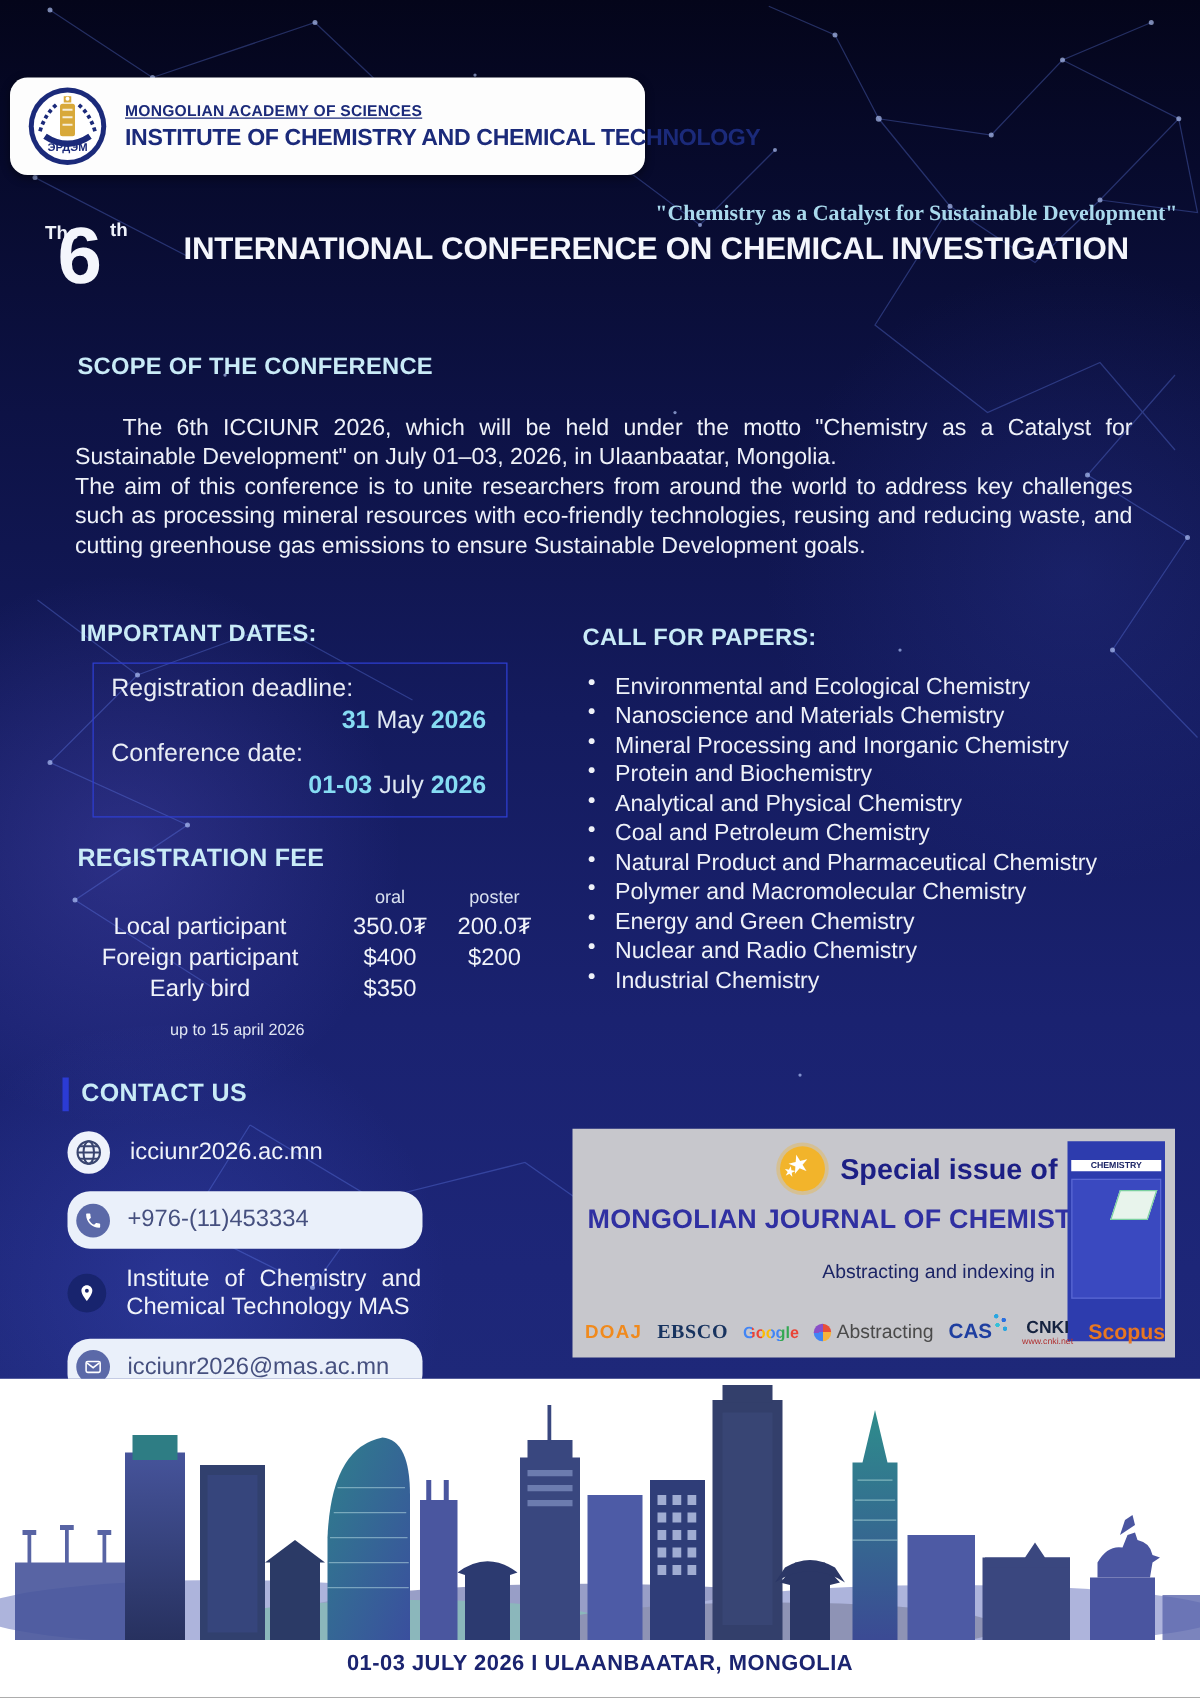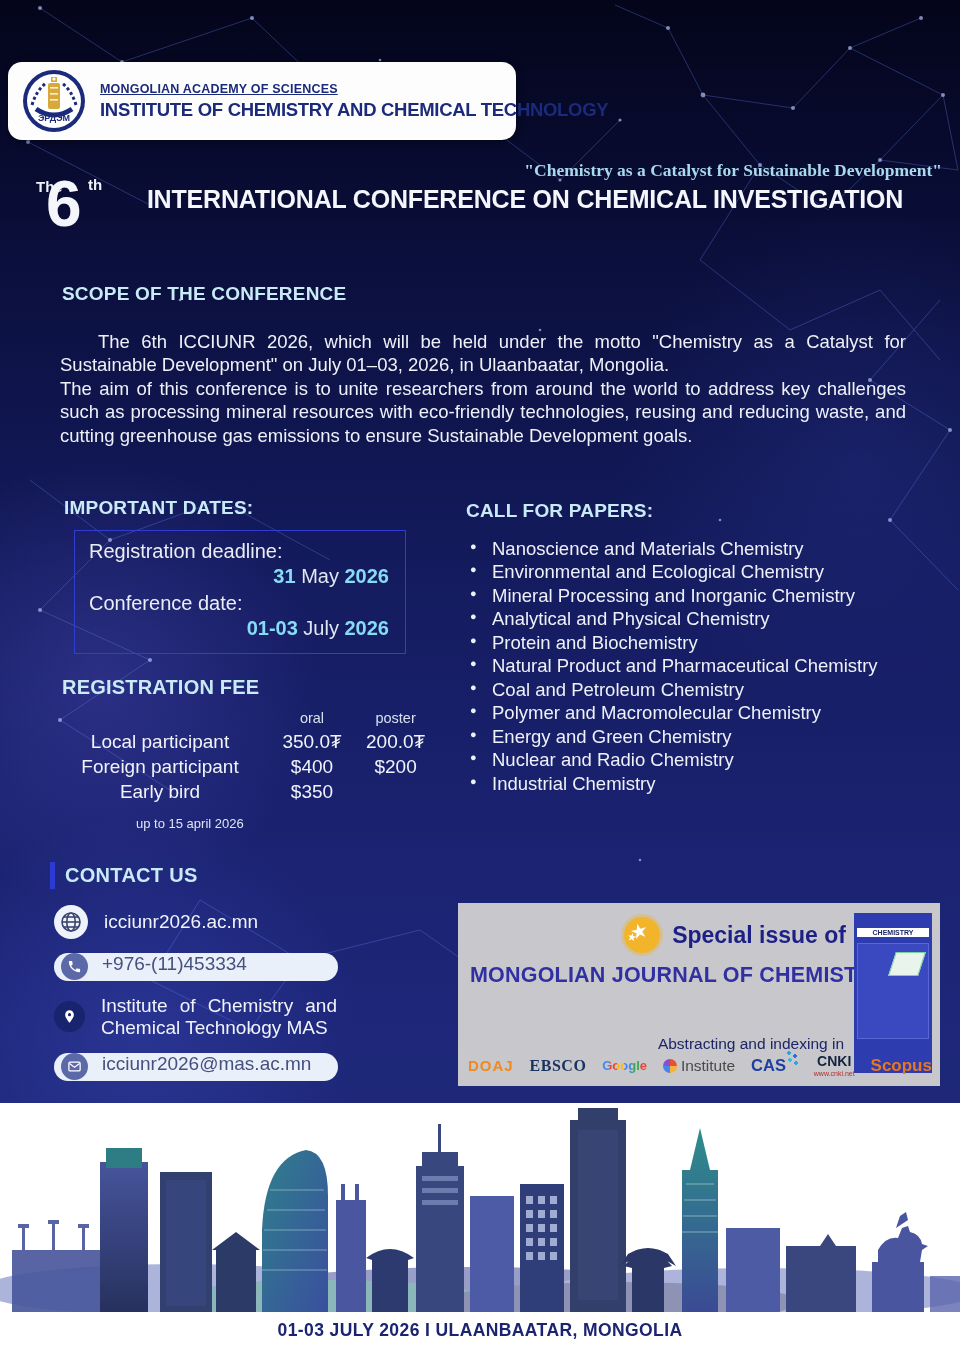--- a/index.html
+++ b/index.html
@@ -63,38 +63,38 @@
   
   .contact-h-wrap { position:absolute; left:50px; top:862px; display:flex; align-items:center; }
   .contact-bar { width:5px; height:27px; background:#2b3bd4; margin-right:10px; }
   .contact-h { font-size:20px; letter-spacing:.3px; }
   .contact-rows { position:absolute; left:54px; top:905px; width:300px; }
   .c-row { display:flex; align-items:center; margin-bottom:14px; }
   .c-ic-circle { width:34px; height:34px; border-radius:50%; flex:0 0 34px; display:flex; align-items:center; justify-content:center; }
   .c-ic-light { background:#eef2fb; }
   .c-ic-dark { background:#18246e; }
   .c-text { margin-left:16px; font-size:19px; color:#f0f3fa; }
-  .c-pill { display:flex; align-items:flex-start; background:#eaf0fa; border-radius:18px; height:28px; width:284px; padding:0 4px; }
+  .c-pill { display:flex; align-items:center; background:#eaf0fa; border-radius:18px; height:46px; width:284px; padding:0 4px; }
   .c-pill .c-ic-mini { width:27px; height:27px; border-radius:50%; background:#5b69a8; flex:0 0 27px; display:flex; align-items:center; justify-content:center; margin-left:3px; }
   .c-pill .p-text { margin-left:14px; font-size:19px; color:#46507f; }
   .addr-text { margin-left:16px; font-size:19px; color:#f0f3fa; line-height:1.15; text-align:justify; width:236px; }
 
   
   .journal-box { position:absolute; left:458px; top:903px; width:482px; height:183px; background:#c7c7cc; }
   .special-row { position:absolute; top:14px; right:94px; display:flex; align-items:center; }
   .star-badge { width:36px; height:36px; border-radius:50%; background:#f2b42b; position:relative; margin-right:12px; box-shadow:0 0 0 3px rgba(242,180,43,.35); }
   .star-badge .s1 { position:absolute; left:6px; top:2px; color:#fff; font-size:20px; transform:rotate(-14deg); }
   .star-badge .s2 { position:absolute; left:3px; top:14px; color:#fff; font-size:11px; transform:rotate(10deg); }
   .special-text { font-size:23px; font-weight:bold; color:#1c1f85; }
   .journal-name { position:absolute; left:12px; top:60px; font-size:21.5px; font-weight:bold; color:#3030a2; letter-spacing:.2px; }
   .journal-cover { position:absolute; right:8px; top:10px; width:78px; height:160px; background:#2d3cae; padding:3px; }
   .cover-band { background:#fff; margin-top:12px; text-align:center; font-size:7px; font-weight:bold; color:#1c2566; padding:1px 0; }
   .cover-art { position:relative; margin-top:6px; height:96px; background:#3a49c0; border:1px solid #5a68d4; }
   .cover-page { position:absolute; right:6px; top:8px; width:30px; height:24px; background:#e8f4ec; transform:skewX(-18deg); border:1px solid #7bd0a0; }
-  .indexing-label { position:absolute; top:132px; right:96px; font-size:15.5px; color:#1c2566; }
+  .indexing-label { position:absolute; top:106px; right:96px; font-size:15.5px; color:#1c2566; }
   .logos-row { position:absolute; left:10px; right:8px; bottom:9px; display:flex; align-items:center; justify-content:space-between; }
   .logo-doaj { font-size:15px; font-weight:bold; color:#f08a1d; letter-spacing:1px; }
   .logo-ebsco { font-family:"Liberation Serif","DejaVu Serif",serif; font-size:16px; font-weight:bold; color:#17335f; letter-spacing:.5px; }
   .logo-google { font-size:13px; font-weight:bold;
     background:linear-gradient(90deg,#4285f4 0%,#4285f4 17%,#ea4335 17%,#ea4335 34%,#fbbc05 34%,#fbbc05 50%,#4285f4 50%,#4285f4 66%,#34a853 66%,#34a853 83%,#ea4335 83%,#ea4335 100%);
     -webkit-background-clip:text; background-clip:text; color:transparent; }
   .logo-dim { display:flex; align-items:center; font-size:15.5px; color:#4a4a4a; }
   .dim-dot { width:14px; height:14px; border-radius:50%; margin-right:4px;
     background:conic-gradient(#e94f37 0 25%, #f6b33c 25% 50%, #4285f4 50% 75%, #8a4fc8 75% 100%); }
   .logo-cas { font-size:16.5px; font-weight:bold; color:#1f3fa0; position:relative; padding-right:12px; }
@@ -239,27 +239,27 @@
       <div class="fee-cell">$200</div>
 
       <div class="fee-cell">Early bird</div>
       <div class="fee-cell">$350</div>
       <div class="fee-cell"></div>
     </div>
     <div class="fee-note">up to 15 april 2026</div>
 
     <div class="section-h cfp-h">CALL FOR PAPERS:</div>
     <ul class="cfp-list">
+      <li>Environmental and Ecological Chemistry</li>
       <li>Nanoscience and Materials Chemistry</li>
-      <li>Environmental and Ecological Chemistry</li>
       <li>Mineral Processing and Inorganic Chemistry</li>
+      <li>Protein and Biochemistry</li>
       <li>Analytical and Physical Chemistry</li>
-      <li>Protein and Biochemistry</li>
+      <li>Coal and Petroleum Chemistry</li>
       <li>Natural Product and Pharmaceutical Chemistry</li>
-      <li>Coal and Petroleum Chemistry</li>
       <li>Polymer and Macromolecular Chemistry</li>
       <li>Energy and Green Chemistry</li>
       <li>Nuclear and Radio Chemistry</li>
       <li>Industrial Chemistry</li>
     </ul>
 
     <div class="contact-h-wrap">
       <div class="contact-bar"></div>
       <div class="section-h contact-h">CONTACT US</div>
     </div>
@@ -326,21 +326,21 @@
           <div class="cover-page"></div>
         </div>
       </div>
       <div class="indexing-label">Abstracting and indexing in</div>
       <div class="logos-row">
         <span class="logo-doaj">DOAJ</span>
         <span class="logo-ebsco">EBSCO</span>
         <span class="logo-google">Google</span>
         <span class="logo-dim">
           <span class="dim-dot"></span>
-          <span>Institute</span>
+          <span>Abstracting</span>
         </span>
         <span class="logo-cas">
           <span>CAS</span>
           <span class="cas-dots"></span>
         </span>
         <span class="logo-cnki">
           <div class="cnki-main">CNKI</div>
           <div class="cnki-sub">www.cnki.net</div>
         </span>
         <span class="logo-scopus">Scopus</span>

